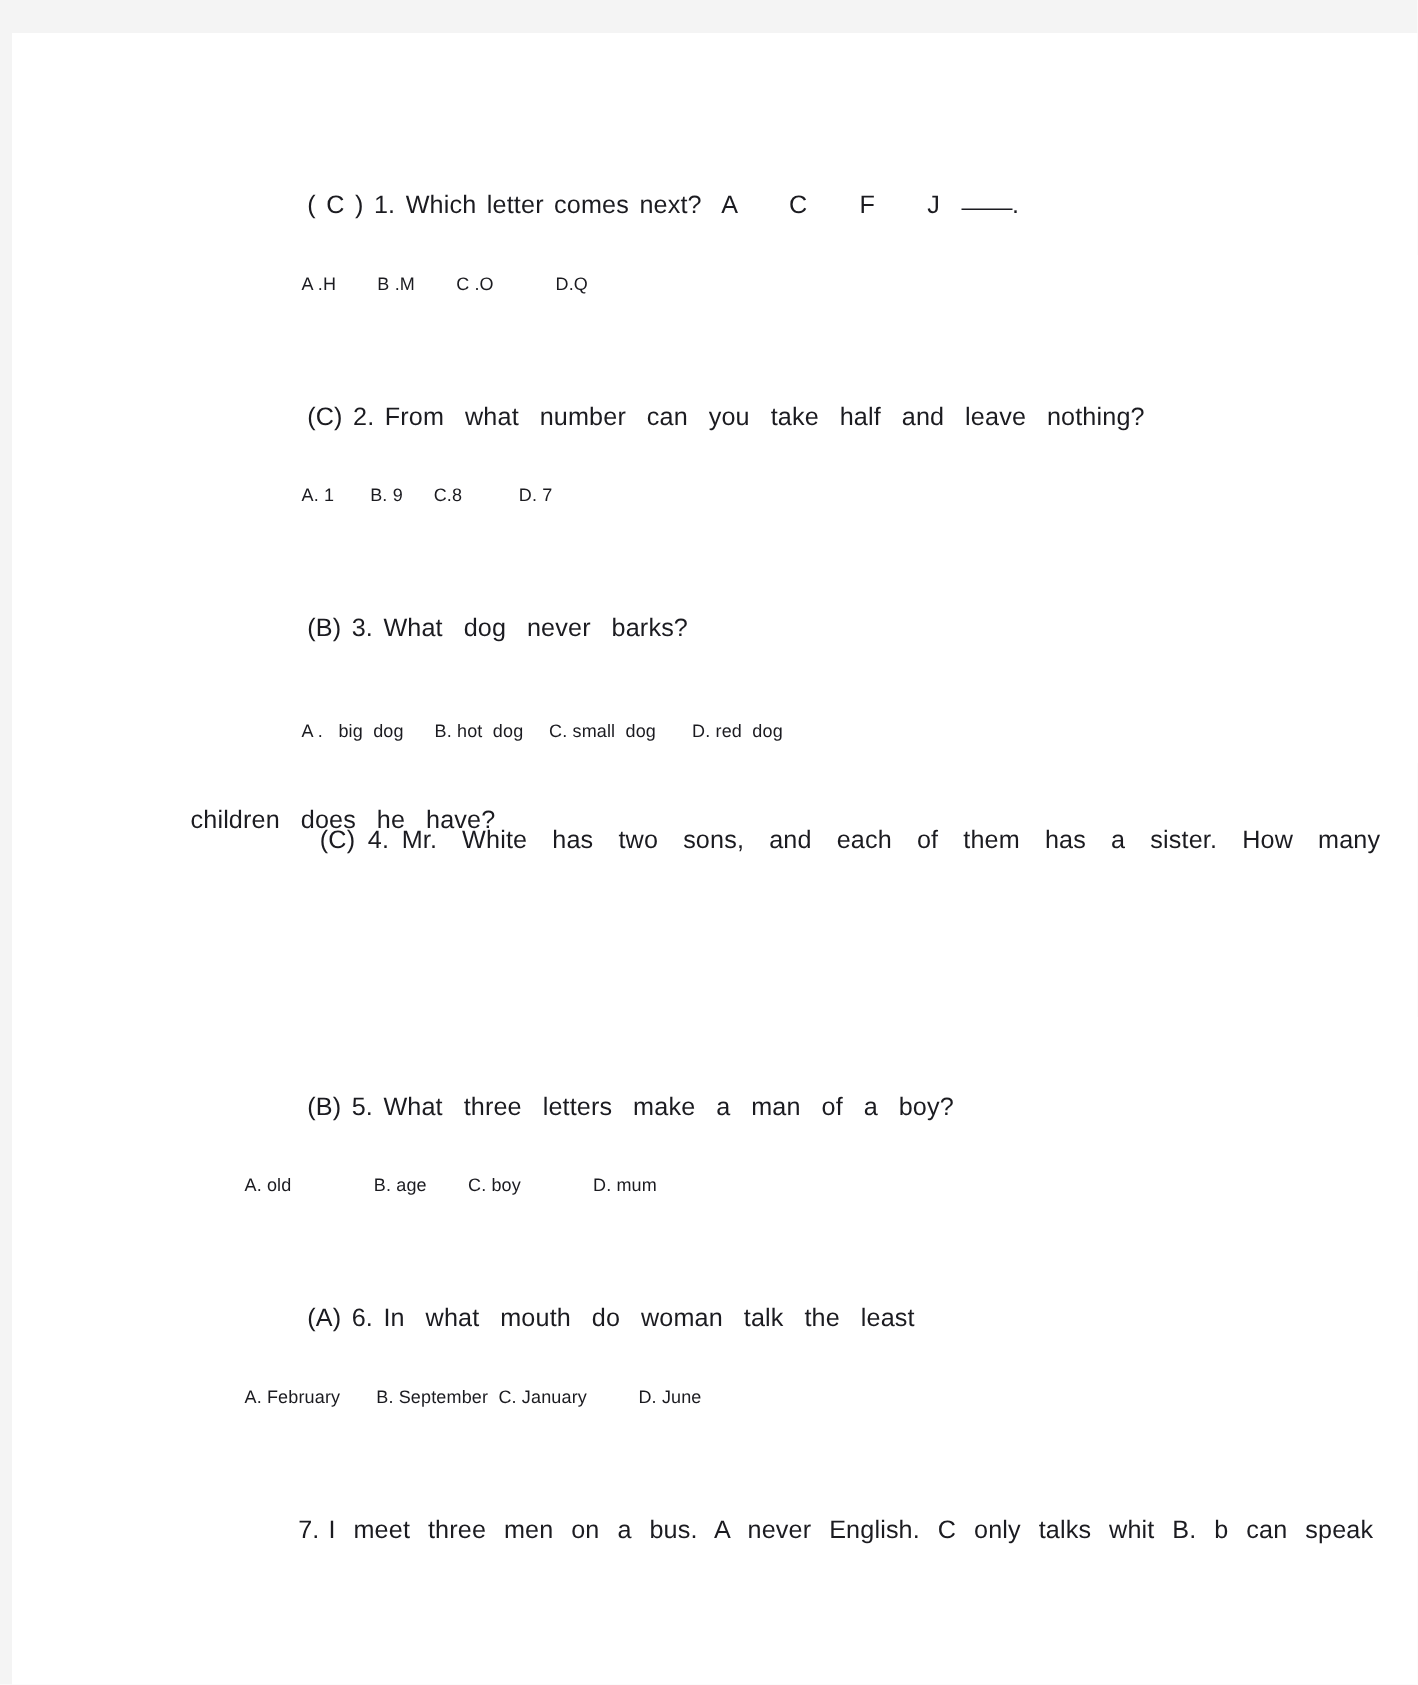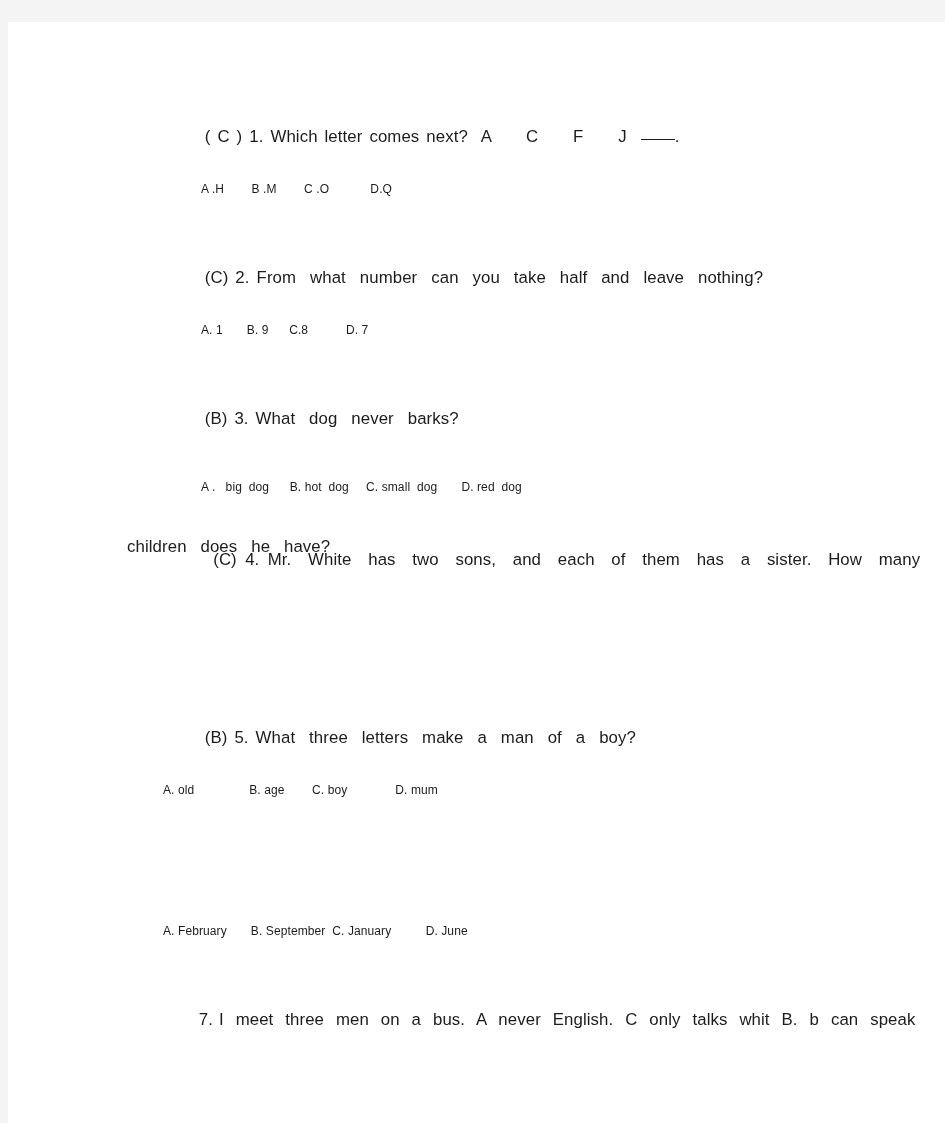--- a/index.html
+++ b/index.html
@@ -97,20 +97,23 @@
 
     <div class="line q-line wide-2" style="left:119px; top:517px;">children  does  he  have?</div>
 
 
     <div class="line q-line wide-2" style="left:155px; top:691px;">
       <span>(B)</span><span> </span><span>5.</span><span> </span><span>What  three  letters  make  a  man  of  a  boy?</span>
     </div>
 
     <div class="line opt-line" style="left:155px; top:762px;">A. old                B. age        C. boy              D. mum</div>
 
+    <div class="line q-line wide-2" style="left:155px; top:832px;">
+      <span>(A)</span><span> </span><span>6.</span><span> </span><span>In  what  mouth  do  woman  talk  the  least</span>
+    </div>
 
     <div class="line opt-line" style="left:155px; top:903px;">A. February       B. September  C. January          D. June</div>
 
     <div class="line q-line wide-3" style="left:155px; top:973px;">
       <span>7.</span><span> </span><span>I  meet  three  men  on  a  bus.  A  never  English.  C  only  talks  whit  B.  b  can  speak</span>
     </div>
 
   </div>
 </div>
 

